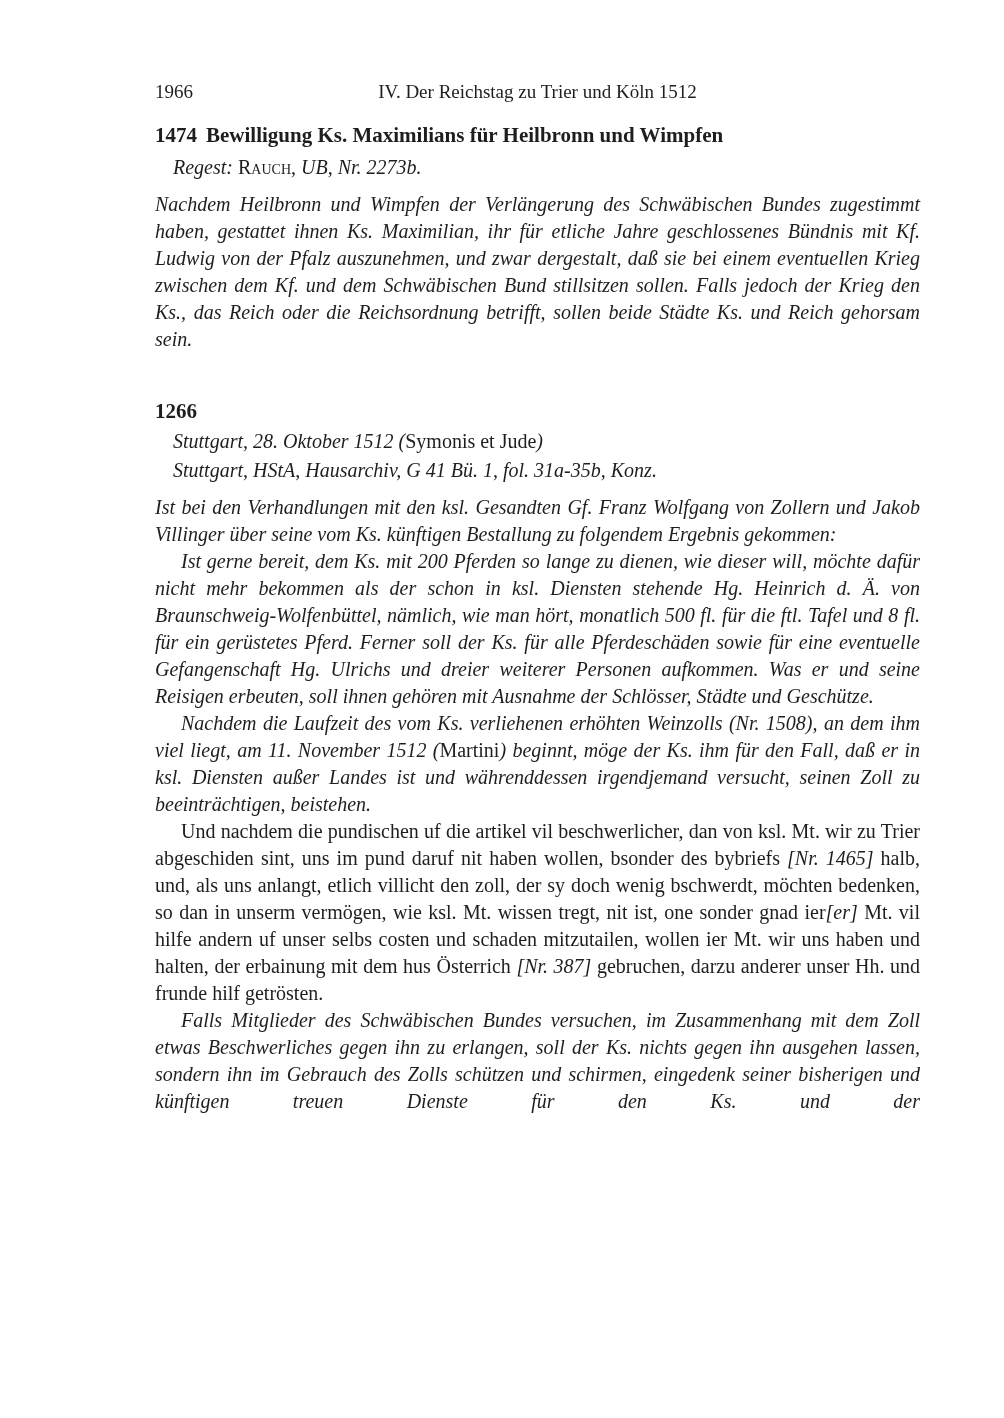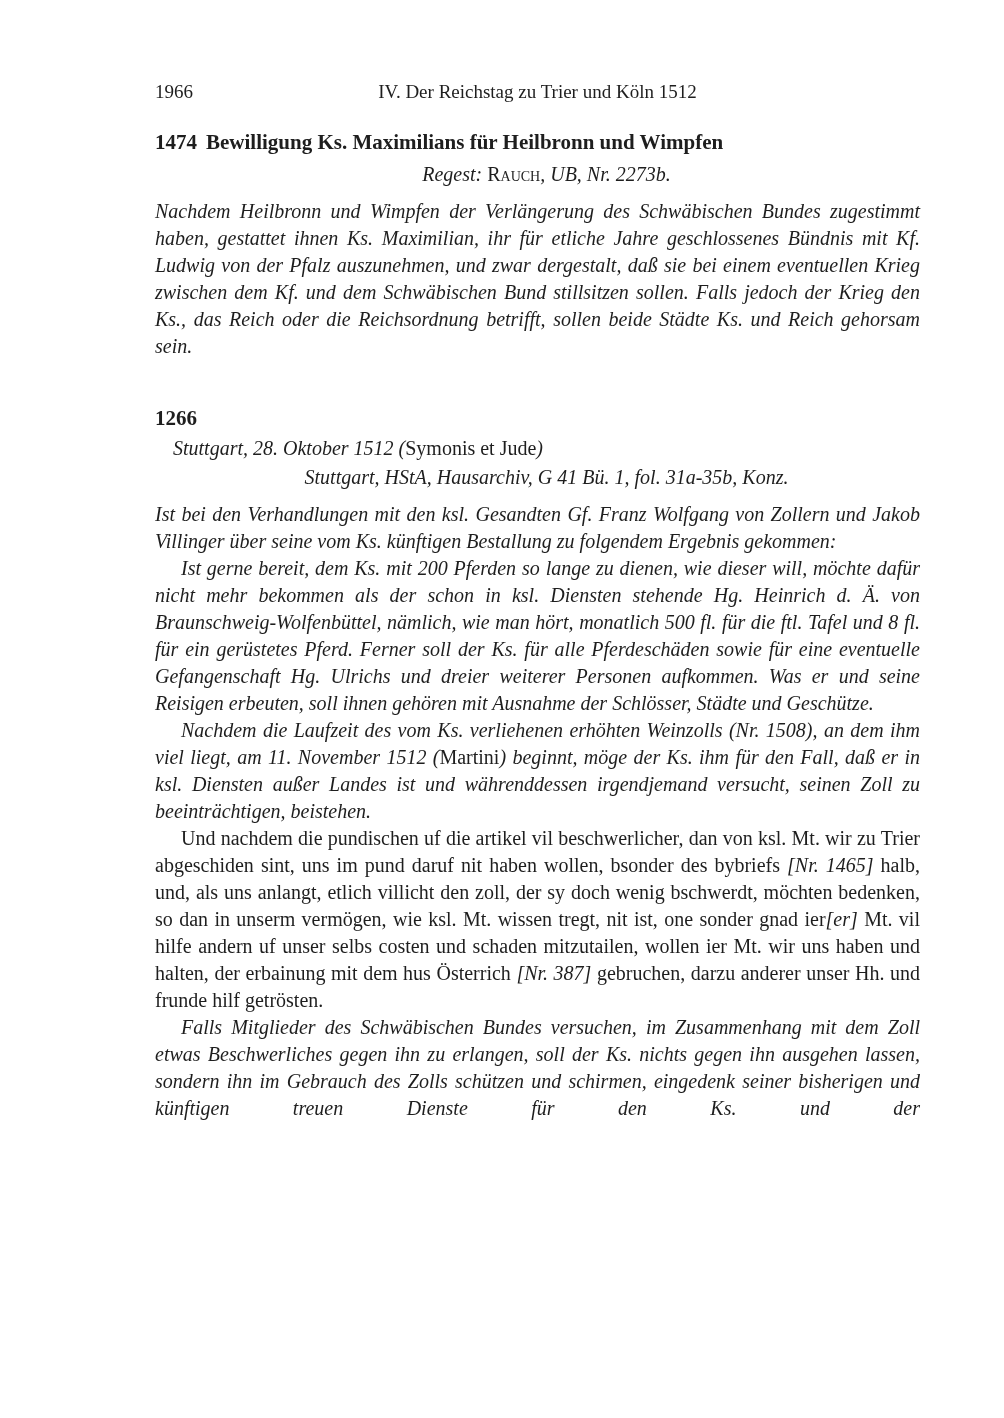--- a/index.html
+++ b/index.html
@@ -17,39 +17,39 @@
   }
   .running-head {
     position: relative;
     height: 24px;
     font-size: 19px;
     line-height: 24px;
   }
   .pagenum { position: absolute; left: 0; top: 0; }
   .running-title { display: block; text-align: center; }
 
-  .entry { margin-top: 24px; }
+  .entry { margin-top: 17px; }
   .entry + .entry { margin-top: 44px; }
 
   .entry-heading {
     display: flex;
     align-items: flex-start;
     font-size: 21px;
     font-weight: bold;
     line-height: 28px;
   }
   .entry-number { flex: none; margin-right: 9px; }
   .entry-title { margin: 0; font-size: inherit; font-weight: inherit; line-height: inherit; }
 
   .entry-line {
     margin: 5px 0 0 18px;
     font-size: 20px;
     line-height: 22px;
   }
-  .entry-line.sourceline { margin-top: 7px; text-align: center; }
+  .entry-line.sourceline { margin-top: 7px; }
 
   .entry-body { margin-top: 13px; font-size: 20px; line-height: 27px; }
   .para { margin: 0; text-align: justify; }
   .para.indent { text-indent: 26px; }
   .para.jlast { text-align-last: justify; }
 
   .seg-i { font-style: italic; }
   .seg-r { font-style: normal; }
   .seg-sc { font-style: normal; font-variant-caps: small-caps; }
 </style>

